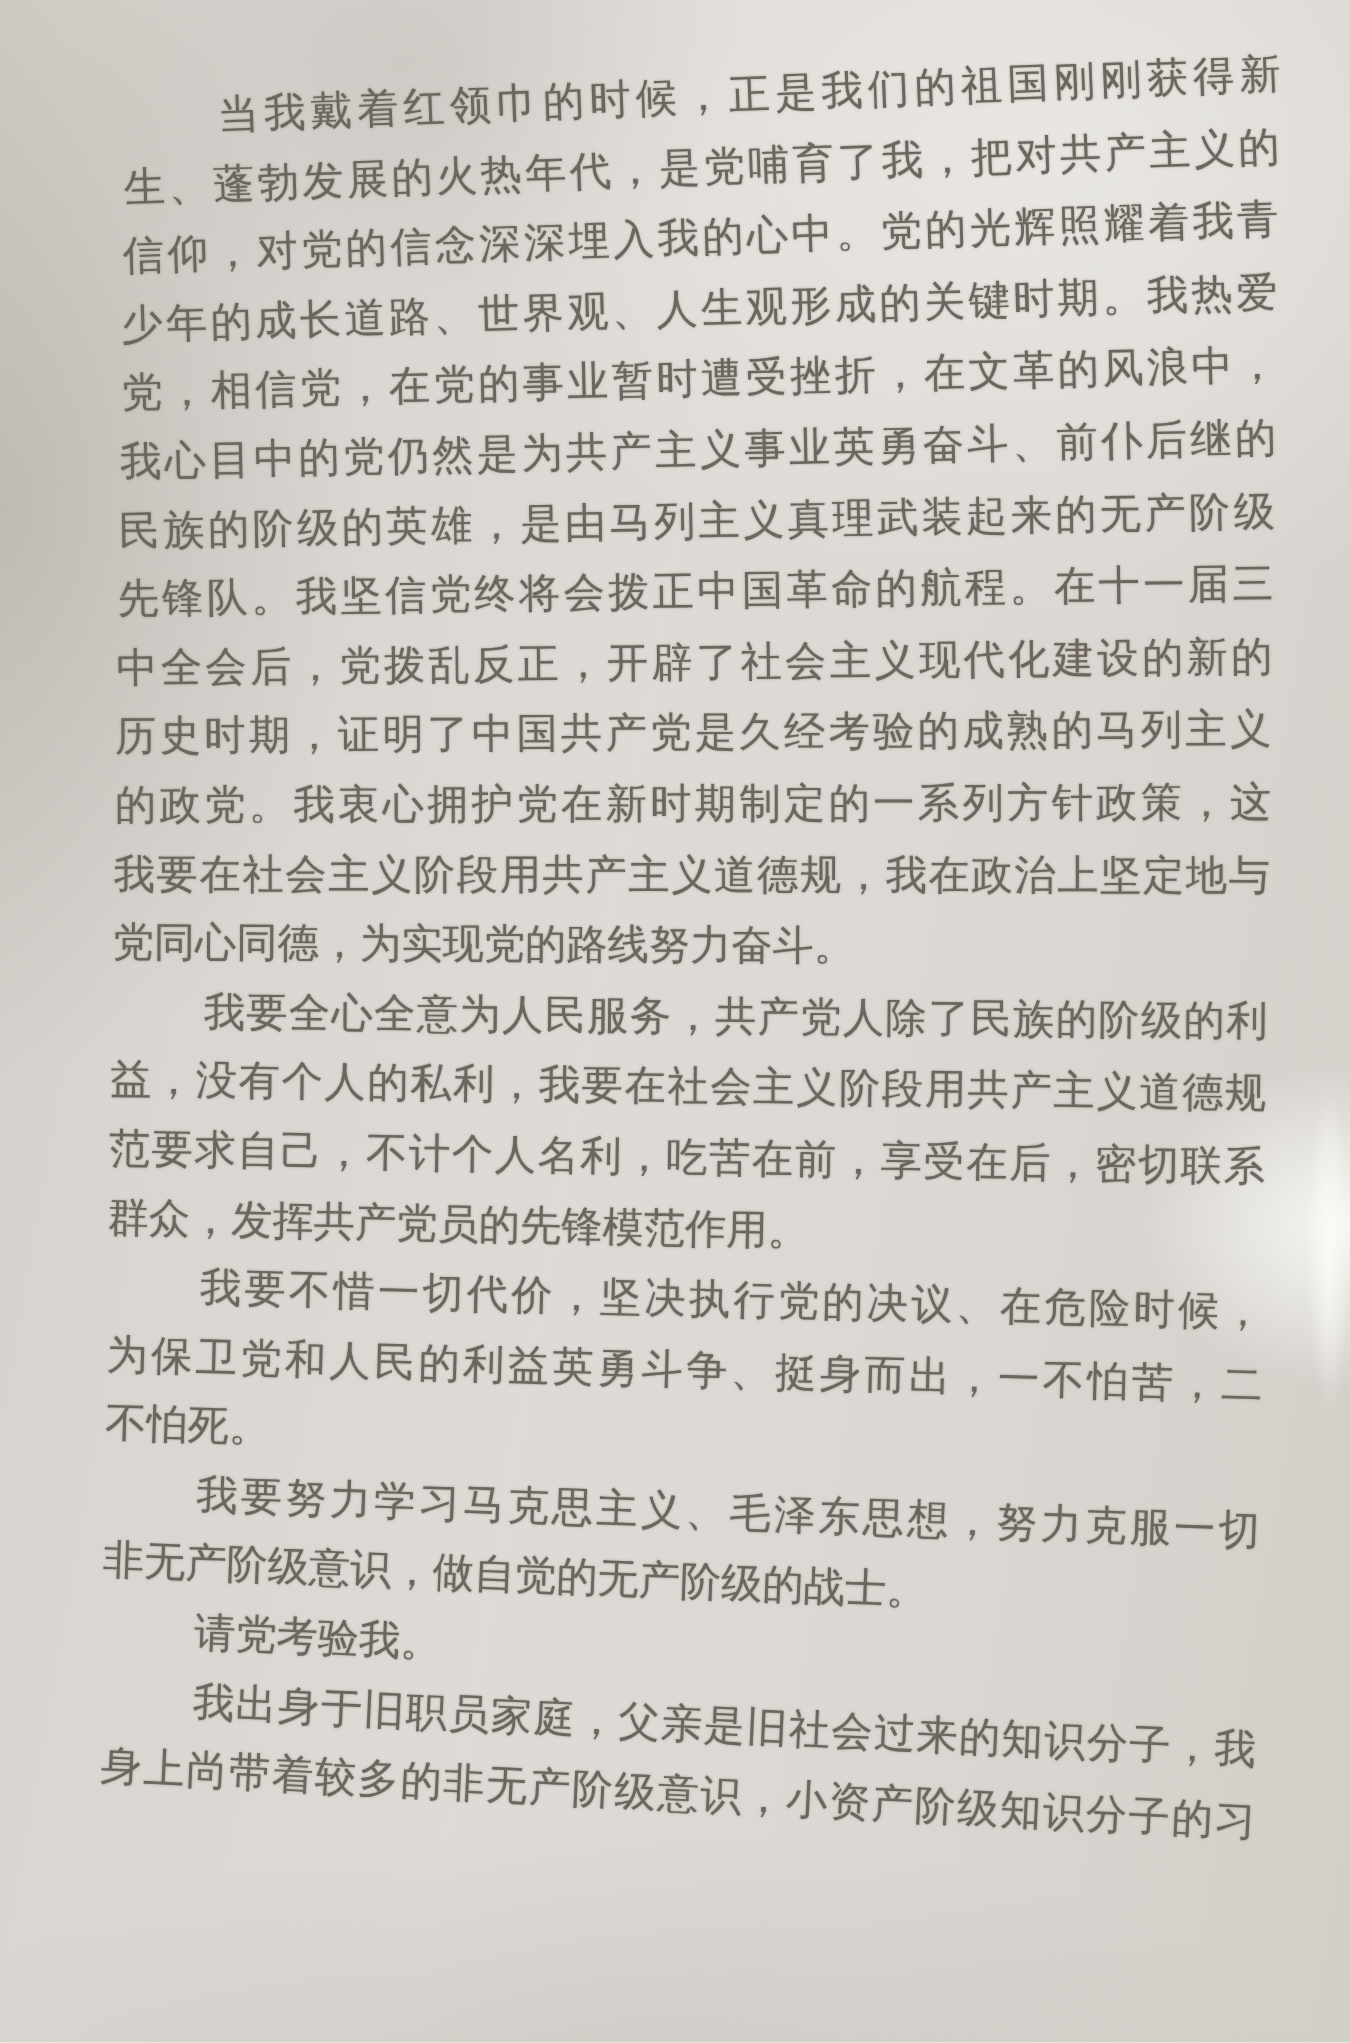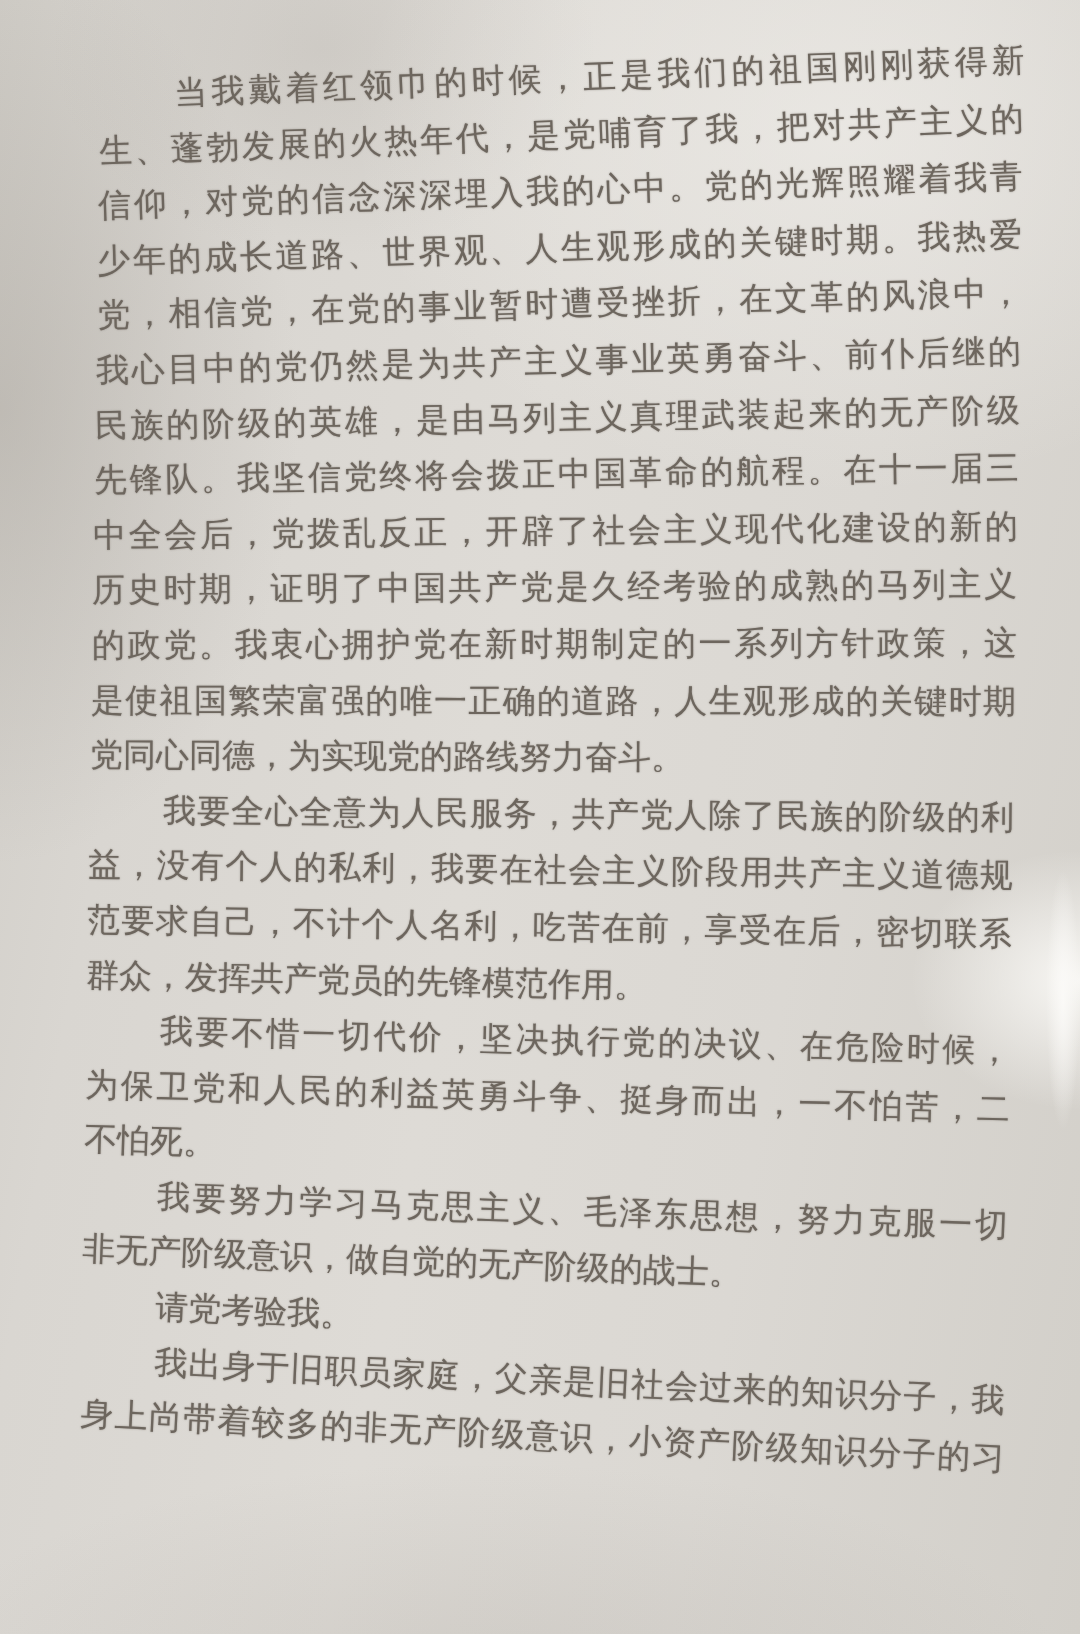--- a/index.html
+++ b/index.html
@@ -62,21 +62,21 @@
       <p class="line" style="transform: rotate(-2.04deg); margin-left: 11.2px;">生、蓬勃发展的火热年代，是党哺育了我，把对共产主义的</p>
       <p class="line" style="transform: rotate(-1.83deg); margin-left: 10.3px;">信仰，对党的信念深深埋入我的心中。党的光辉照耀着我青</p>
       <p class="line" style="transform: rotate(-1.62deg); margin-left: 9.4px;">少年的成长道路、世界观、人生观形成的关键时期。我热爱</p>
       <p class="line" style="transform: rotate(-1.41deg); margin-left: 8.6px;">党，相信党，在党的事业暂时遭受挫折，在文革的风浪中，</p>
       <p class="line" style="transform: rotate(-1.2deg); margin-left: 7.8px;">我心目中的党仍然是为共产主义事业英勇奋斗、前仆后继的</p>
       <p class="line" style="transform: rotate(-0.99deg); margin-left: 6.9px;">民族的阶级的英雄，是由马列主义真理武装起来的无产阶级</p>
       <p class="line" style="transform: rotate(-0.78deg); margin-left: 6px;">先锋队。我坚信党终将会拨正中国革命的航程。在十一届三</p>
       <p class="line" style="transform: rotate(-0.57deg); margin-left: 5.2px;">中全会后，党拨乱反正，开辟了社会主义现代化建设的新的</p>
       <p class="line" style="transform: rotate(-0.36deg); margin-left: 4.4px;">历史时期，证明了中国共产党是久经考验的成熟的马列主义</p>
       <p class="line" style="transform: rotate(-0.15deg); margin-left: 3.5px;">的政党。我衷心拥护党在新时期制定的一系列方针政策，这</p>
-      <p class="line" style="transform: rotate(0.06deg); margin-left: 2.7px;">是使祖国繁荣富强的唯一正确的道路，人生观形成的关键时期</p>
+      <p class="line" style="transform: rotate(0.06deg); margin-left: 2.7px;">我要在社会主义阶段用共产主义道德规，我在政治上坚定地与</p>
       <p class="line short" style="transform: rotate(0.27deg); margin-left: 1.8px;">党同心同德，为实现党的路线努力奋斗。</p>
       <p class="line indent" style="transform: rotate(0.48deg); margin-left: 1px;">我要全心全意为人民服务，共产党人除了民族的阶级的利</p>
       <p class="line" style="transform: rotate(0.69deg); margin-left: 0.1px;">益，没有个人的私利，我要在社会主义阶段用共产主义道德规</p>
       <p class="line" style="transform: rotate(0.9deg); margin-left: -0.8px;">范要求自己，不计个人名利，吃苦在前，享受在后，密切联系</p>
       <p class="line short" style="transform: rotate(1.11deg); margin-left: -1.6px;">群众，发挥共产党员的先锋模范作用。</p>
       <p class="line indent" style="transform: rotate(1.32deg); margin-left: -2.4px;">我要不惜一切代价，坚决执行党的决议、在危险时候，</p>
       <p class="line" style="transform: rotate(1.53deg); margin-left: -3.3px;">为保卫党和人民的利益英勇斗争、挺身而出，一不怕苦，二</p>
       <p class="line short" style="transform: rotate(1.74deg); margin-left: -4.1px;">不怕死。</p>
       <p class="line indent" style="transform: rotate(1.95deg); margin-left: -5px;">我要努力学习马克思主义、毛泽东思想，努力克服一切</p>
       <p class="line short" style="transform: rotate(2.16deg); margin-left: -5.8px;">非无产阶级意识，做自觉的无产阶级的战士。</p>

